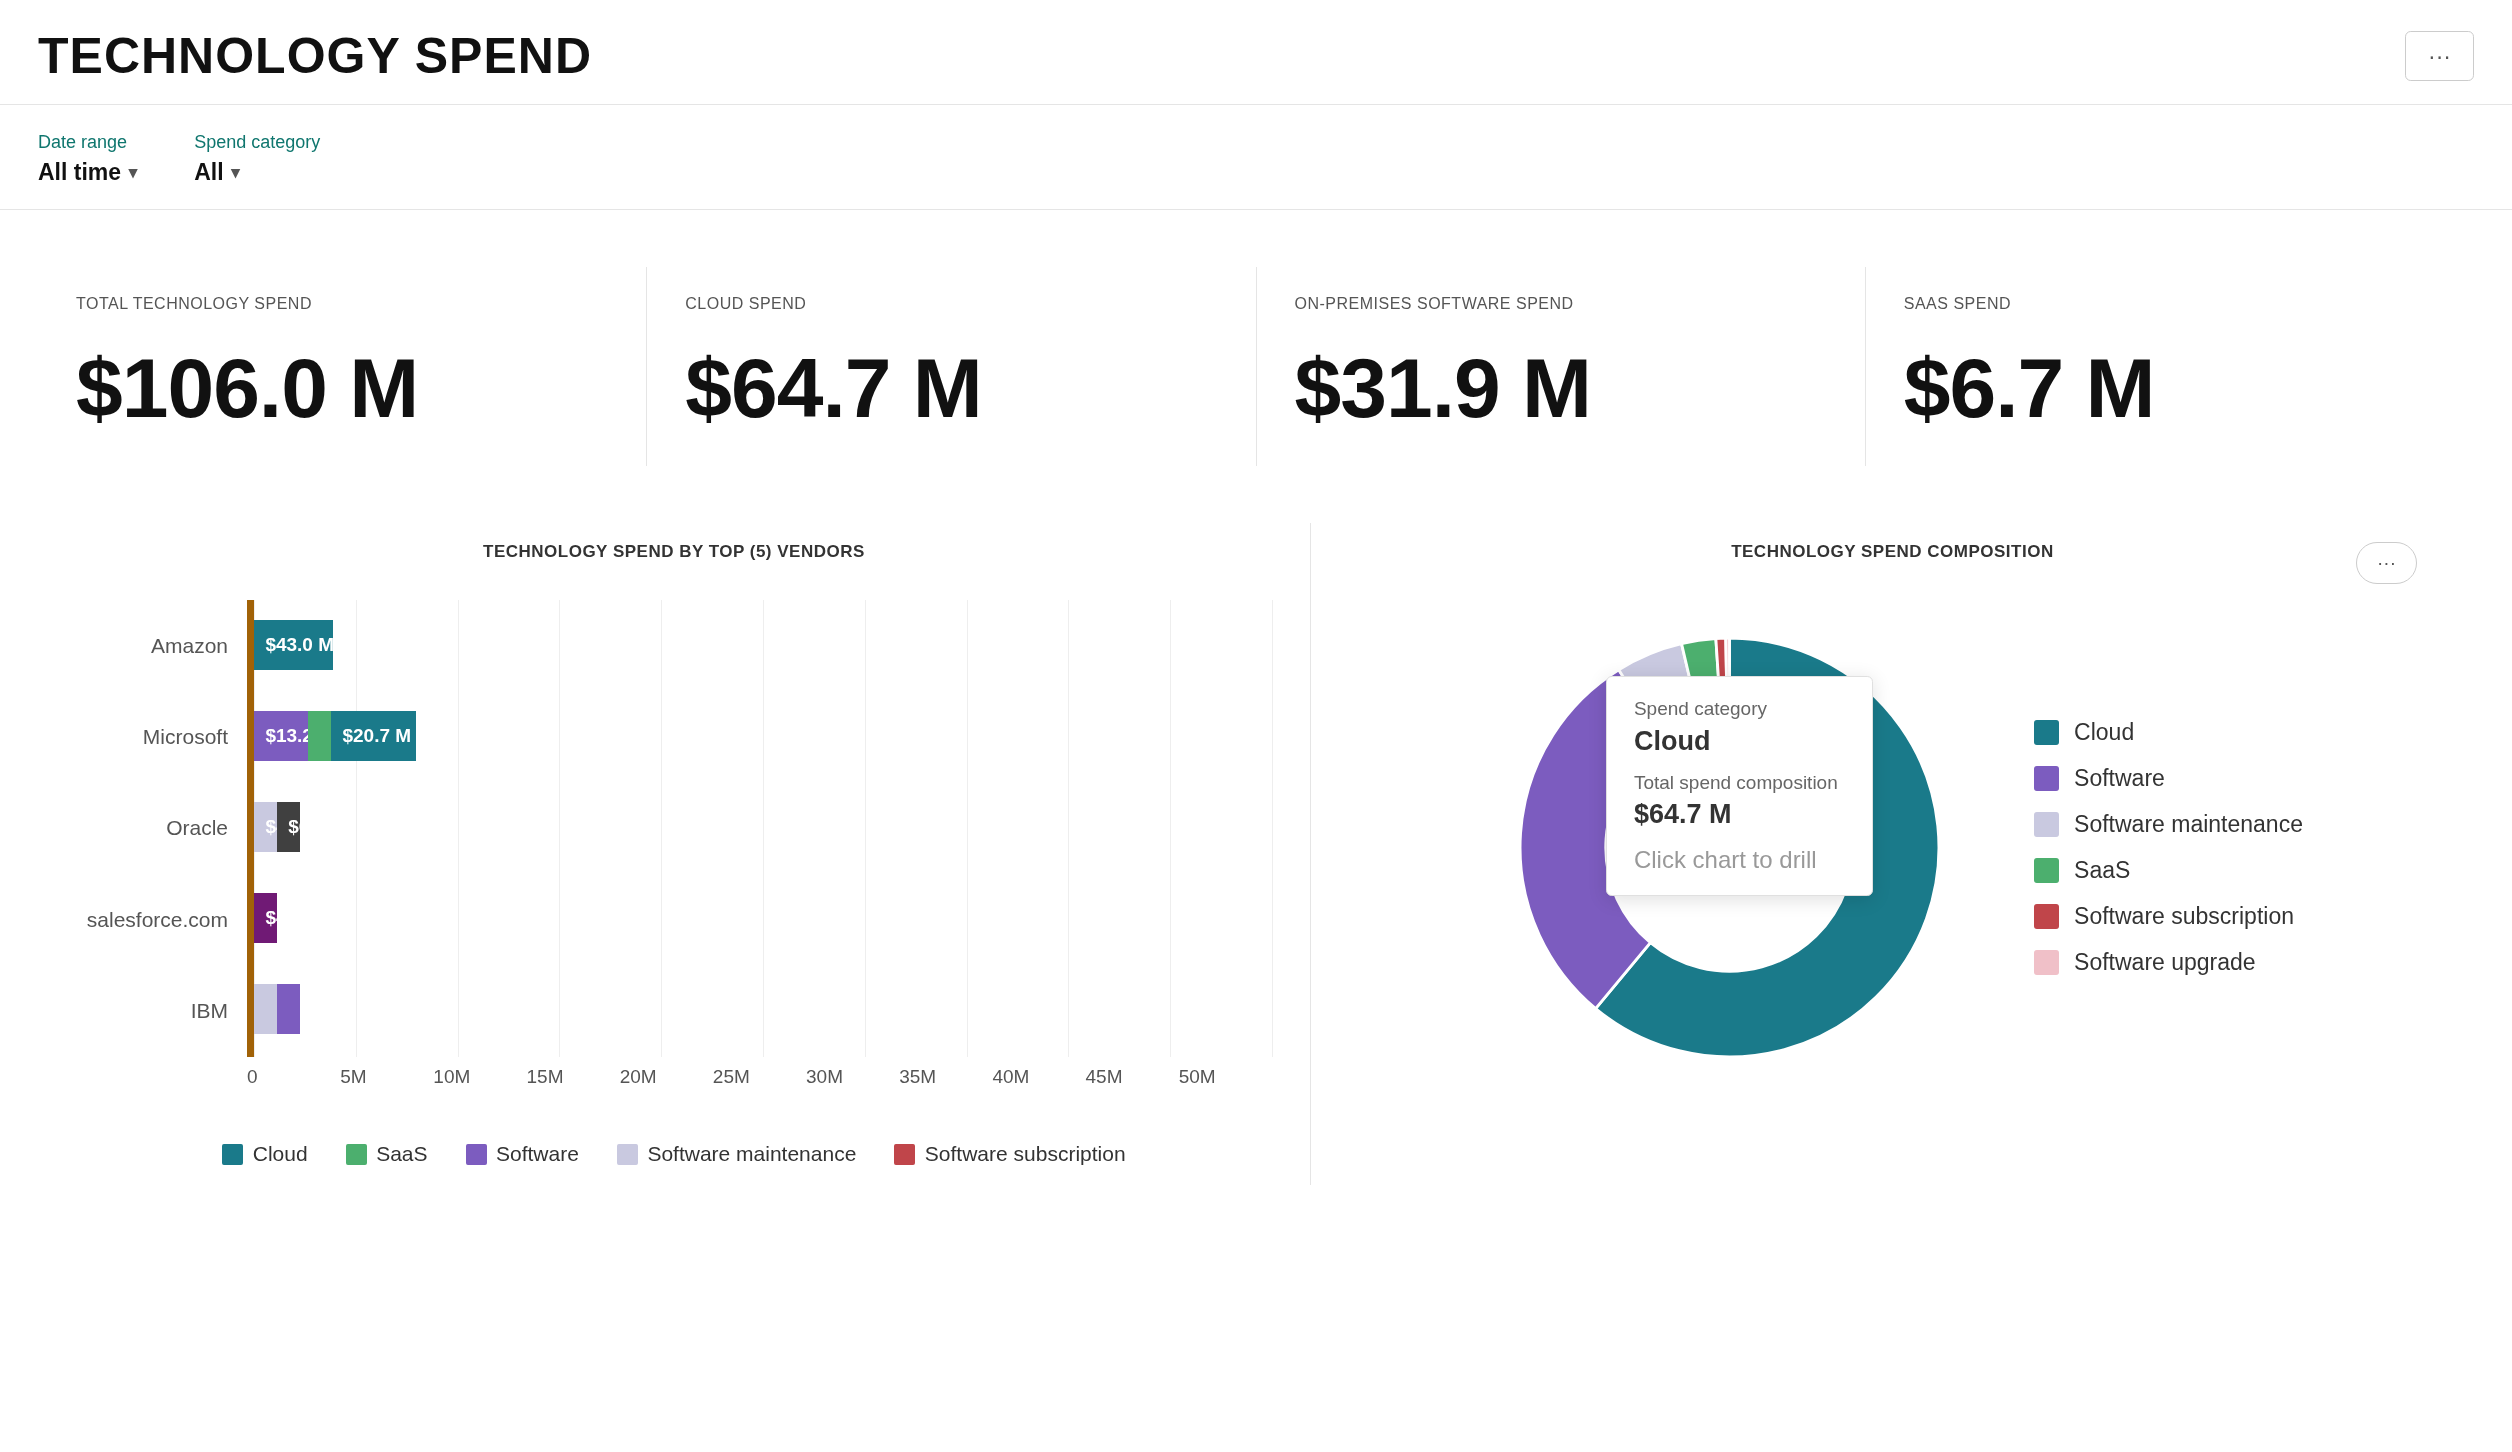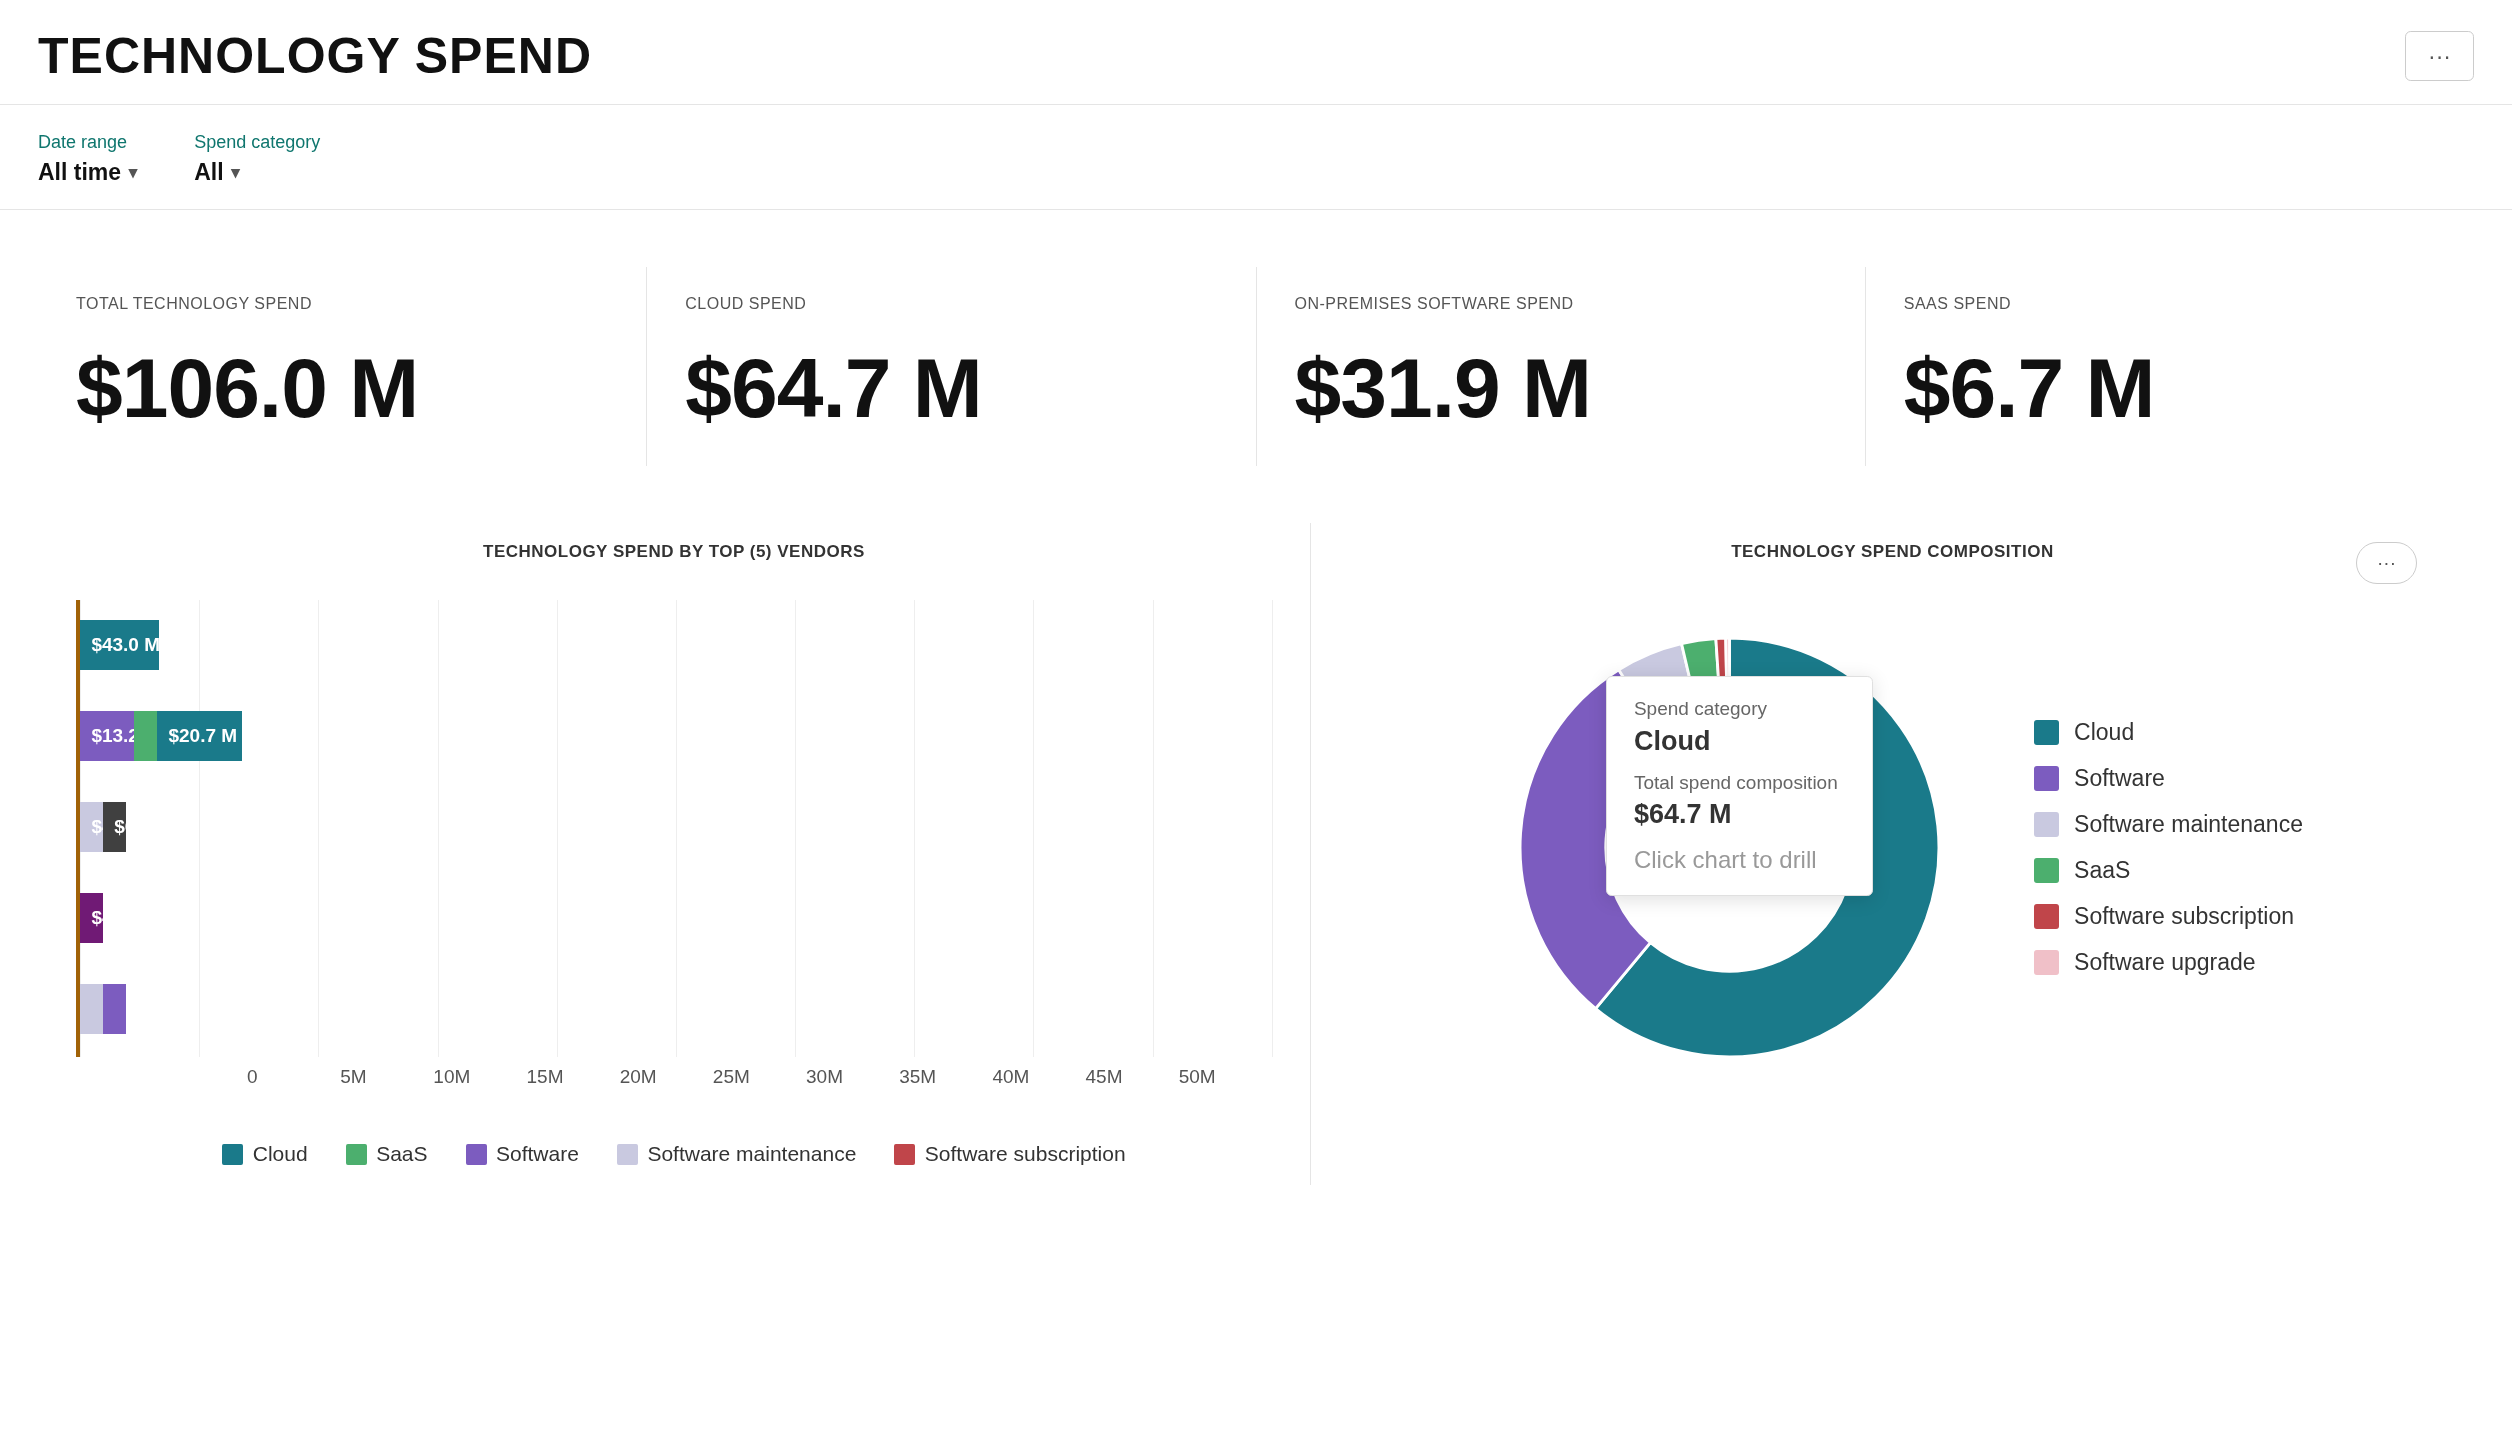--- a/index.html
+++ b/index.html
@@ -140,21 +140,21 @@
       flex-shrink: 0;
     }
     .y-label {
       font-size: 21px;
       color: #555;
       text-align: right;
     }
     .bars-area {
       flex: 1;
       position: relative;
-      border-left: 4px solid #a16207;
+      border-left: 7px solid #a16207;
     }
     .grid-line {
       position: absolute;
       top: 0;
       bottom: 0;
       border-left: 1px solid #eee;
     }
 
     .bar-row {
       display: flex;
@@ -347,20 +347,27 @@
   </div>
   </div>
 
 <div class="charts-section">
 
   <div class="chart-left">
     <div class="chart-title">TECHNOLOGY SPEND BY TOP (5) VENDORS</div>
 
     <div class="bar-chart-container">
       <div class="bar-chart-inner" id="bar-chart-inner">
+      <div class="y-axis">
+            <div class="y-label">Amazon</div>
+            <div class="y-label">Microsoft</div>
+            <div class="y-label">Oracle</div>
+            <div class="y-label">salesforce.com</div>
+            <div class="y-label">IBM</div>
+          </div>
           <div class="bars-area" style="position: relative;">
             <div class="grid-line" style="left: 0%;"></div>
             <div class="grid-line" style="left: 10%;"></div>
             <div class="grid-line" style="left: 20%;"></div>
             <div class="grid-line" style="left: 30%;"></div>
             <div class="grid-line" style="left: 40%;"></div>
             <div class="grid-line" style="left: 50%;"></div>
             <div class="grid-line" style="left: 60%;"></div>
             <div class="grid-line" style="left: 70%;"></div>
             <div class="grid-line" style="left: 80%;"></div>

